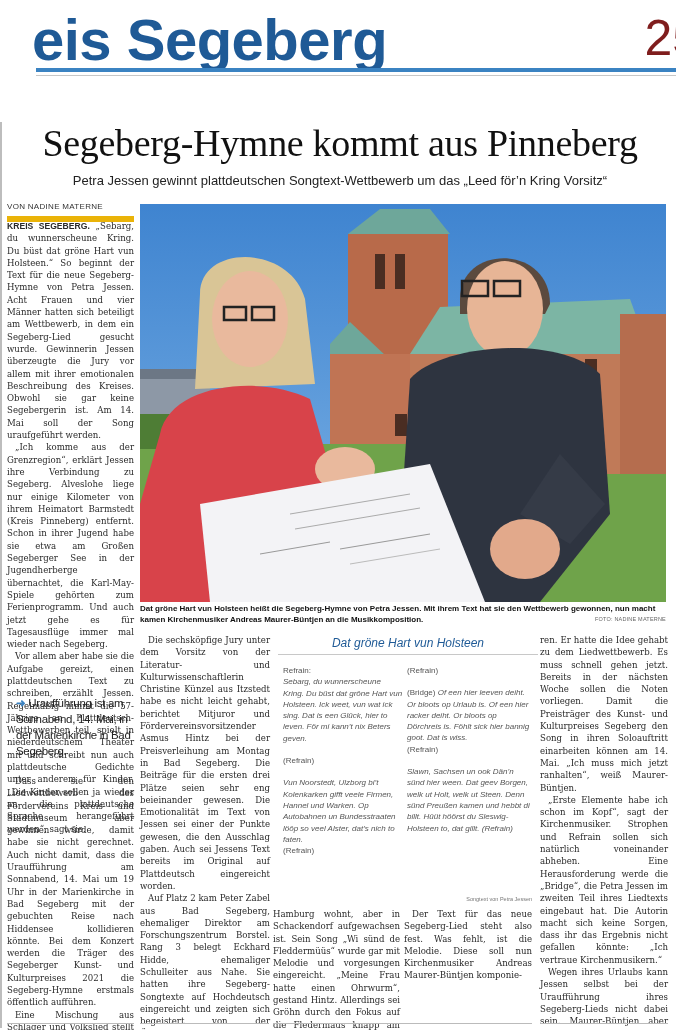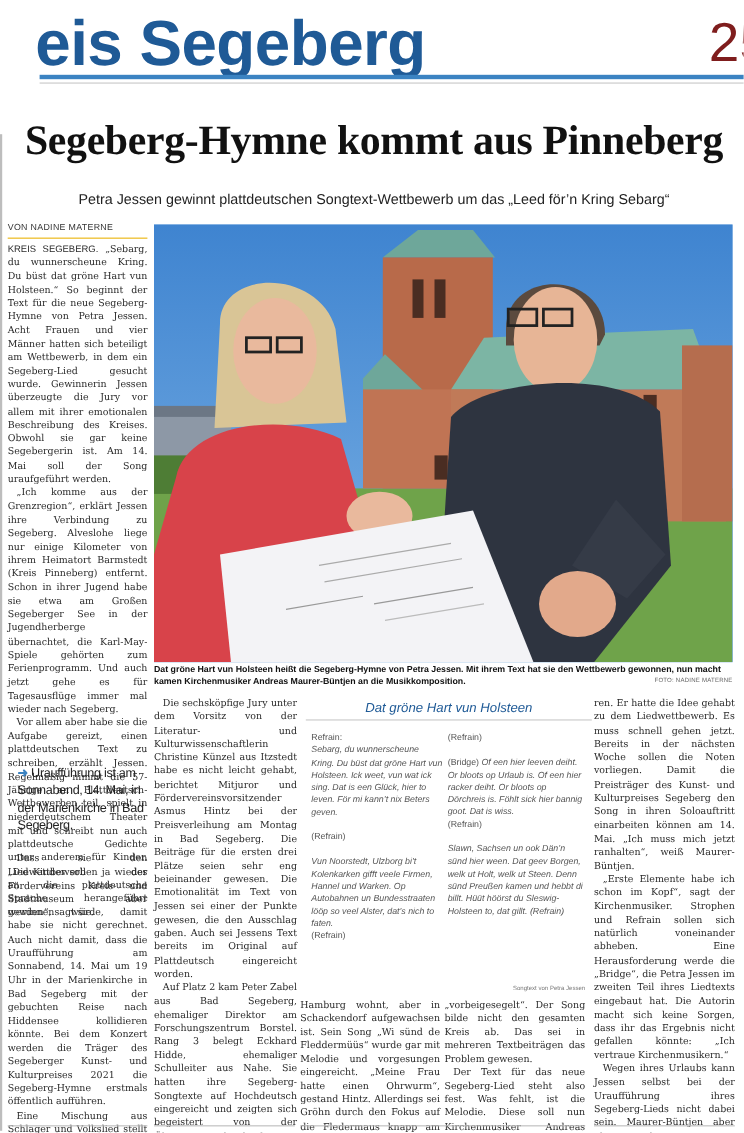--- a/index.html
+++ b/index.html
@@ -16,39 +16,39 @@
     position: absolute; right: 12px; top: 8px;
     font-family: "Liberation Sans", sans-serif; font-weight: 300;
     font-size: 50px; color: #7f1d1d; line-height: 60px;
   }
   .masthead .rule-thick { position: absolute; left: 0; top: 68px; width: 666px; height: 4px; background: #3b83c2; }
   .masthead .rule-thin { position: absolute; left: 0; top: 75px; width: 666px; height: 1px; background: #c7c7c7; }
 
   .leftbar { position: absolute; left: 0; top: 122px; width: 2px; height: 906px; background: #bdbdbd; }
 
   .headline {
-    position: absolute; left: 10px; top: 104px; width: 660px;
-    font-family: "Liberation Serif", serif; font-weight: bold;
+    position: absolute; left: 10px; top: 119px; width: 660px;
+    font-family: "Liberation Serif", serif; font-weight: normal;
     font-size: 38px; line-height: 48px; color: #111; letter-spacing: -0.3px; text-align: center;
   }
   .subhead {
     position: absolute; left: 10px; top: 173px; width: 660px; text-align: center;
     font-family: "Liberation Sans", sans-serif; font-size: 13px; color: #222;
   }
 
   .byline {
     position: absolute; left: 7px; top: 202px; width: 127px;
     font-family: "Liberation Sans", sans-serif; font-size: 8px; color: #333;
-    letter-spacing: 0.3px; padding-bottom: 5px; border-bottom: 1px solid #eab308;
+    letter-spacing: 0.3px; padding-bottom: 5px; border-bottom: 6px solid #eab308;
   }
 
   .col { position: absolute; font-size: 8.6px; line-height: 12.3px; color: #2a2a2a; text-align: justify; hyphens: auto; }
   .col p { text-indent: 8px; }
   .col p.first { text-indent: 0; }
-  .col .dateline { font-family: "Liberation Sans", sans-serif; font-weight: normal; }
+  .col .dateline { font-family: "Liberation Sans", sans-serif; font-weight: bold; }
 
   .col1a { left: 7px; top: 220px; width: 127px; }
   .highlight {
     position: absolute; left: 16px; top: 695px; width: 120px;
     font-family: "Liberation Sans", sans-serif; font-size: 11.5px; line-height: 16px; color: #222;
     font-stretch: condensed; letter-spacing: -0.3px;
   }
   .highlight .arrow { color: #3b83c2; font-weight: bold; }
   .col1b { left: 7px; top: 775px; width: 127px; }
   .bottomrule { position: absolute; top: 1023px; height: 1px; background: #bbb; }
@@ -91,21 +91,21 @@
 <div class="masthead">
   <div class="section">eis Segeberg</div>
   <div class="pageno">25</div>
   <div class="rule-thick"></div>
   <div class="rule-thin"></div>
 </div>
 
 <div class="leftbar"></div>
 
 <h1 class="headline">Segeberg-Hymne kommt aus Pinneberg</h1>
-<div class="subhead">Petra Jessen gewinnt plattdeutschen Songtext-Wettbewerb um das „Leed för’n Kring Sebarg“</div>
+<div class="subhead">Petra Jessen gewinnt plattdeutschen Songtext-Wettbewerb um das „Leed för’n Kring Vorsitz“</div>
 
 <div class="byline">VON NADINE MATERNE</div>
 
 <div class="col col1a">
   <p class="first"><span class="dateline">KREIS SEGEBERG.</span> <span>„Sebarg, du wunnerscheune Kring. Du büst dat gröne Hart vun Holsteen.“ So beginnt der Text für die neue Segeberg-Hymne von Petra Jessen. Acht Frauen und vier Männer hatten sich beteiligt am Wettbewerb, in dem ein Segeberg-Lied gesucht wurde. Gewinnerin Jessen überzeugte die Jury vor allem mit ihrer emotionalen Beschreibung des Kreises. Obwohl sie gar keine Segebergerin ist. Am 14. Mai soll der Song uraufgeführt werden.</span></p>
   <p>„Ich komme aus der Grenzregion“, erklärt Jessen ihre Verbindung zu Segeberg. Alveslohe liege nur einige Kilometer von ihrem Heimatort Barmstedt (Kreis Pinneberg) entfernt. Schon in ihrer Jugend habe sie etwa am Großen Segeberger See in der Jugendherberge übernachtet, die Karl-May-Spiele gehörten zum Ferienprogramm. Und auch jetzt gehe es für Tagesausflüge immer mal wieder nach Segeberg.</p>
   <p>Vor allem aber habe sie die Aufgabe gereizt, einen plattdeutschen Text zu schreiben, erzählt Jessen. Regelmäßig nimmt die 57-Jährige an Plattdeutsch-Wettbewerben teil, spielt in niederdeutschem Theater mit und schreibt nun auch plattdeutsche Gedichte unter anderem für Kinder. „Die Kinder sollen ja wieder an die plattdeutsche Sprache herangeführt werden“, sagt sie.</p>
 </div>
 
 <div class="highlight">
@@ -204,21 +204,20 @@
     <i>Slawn, Sachsen un ook Dän’n sünd hier ween. Dat geev Borgen, welk ut Holt, welk ut Steen. Denn sünd Preußen kamen und hebbt di billt. Hüüt höörst du Sleswig-Holsteen to, dat gillt.</i>
     <i>(Refrain)</i>
   </div>
 </div>
 <div class="songcredit">Songtext von Petra Jessen</div>
 
 <div class="col col3">
   <p class="first">Hamburg wohnt, aber in Schackendorf aufgewachsen ist. Sein Song „Wi sünd de Fleddermüüs“ wurde gar mit Melodie und vorgesungen eingereicht. „Meine Frau hatte einen Ohrwurm“, gestand Hintz. Allerdings sei Gröhn durch den Fokus auf die Fledermaus knapp am Thema</p>
 </div>
 <div class="col col4">
-  <p class="first">„vorbeigesegelt“. Der Song bilde nicht den gesamten Kreis ab. Das sei in mehreren Textbeiträgen das Problem gewesen.</p>
   <p>Der Text für das neue Segeberg-Lied steht also fest. Was fehlt, ist die Melodie. Diese soll nun Kirchenmusiker Andreas Maurer-Büntjen komponie-</p>
 </div>
 <div class="bottomrule" style="left:273px;width:259px;"></div>
 
 <div class="col col5">
   <p class="first">ren. Er hatte die Idee gehabt zu dem Liedwettbewerb. Es muss schnell gehen jetzt. Bereits in der nächsten Woche sollen die Noten vorliegen. Damit die Preisträger des Kunst- und Kulturpreises Segeberg den Song in ihren Soloauftritt einarbeiten können am 14. Mai. „Ich muss mich jetzt ranhalten“, weiß Maurer-Büntjen.</p>
   <p>„Erste Elemente habe ich schon im Kopf“, sagt der Kirchenmusiker. Strophen und Refrain sollen sich natürlich voneinander abheben. Eine Herausforderung werde die „Bridge“, die Petra Jessen im zweiten Teil ihres Liedtexts eingebaut hat. Die Autorin macht sich keine Sorgen, dass ihr das Ergebnis nicht gefallen könnte: „Ich vertraue Kirchenmusikern.“</p>
   <p>Wegen ihres Urlaubs kann Jessen selbst bei der Uraufführung ihres Segeberg-Lieds nicht dabei sein. Maurer-Büntjen aber plant bereits eine vierstimmige Version des Songs für Chöre. Mit seinem Bachchor wird „Dat gröne Hart vun Holsteen“ dann am Sonnabend, 21. Mai, ab 11 Uhr bei der Musik zur Marktzeit in der Marienkirche zu hören sein. Dann will Petra Jessen definitiv dabei sein.</p>
 </div>
 <div class="bottomrule" style="left:540px;width:128px;"></div>

